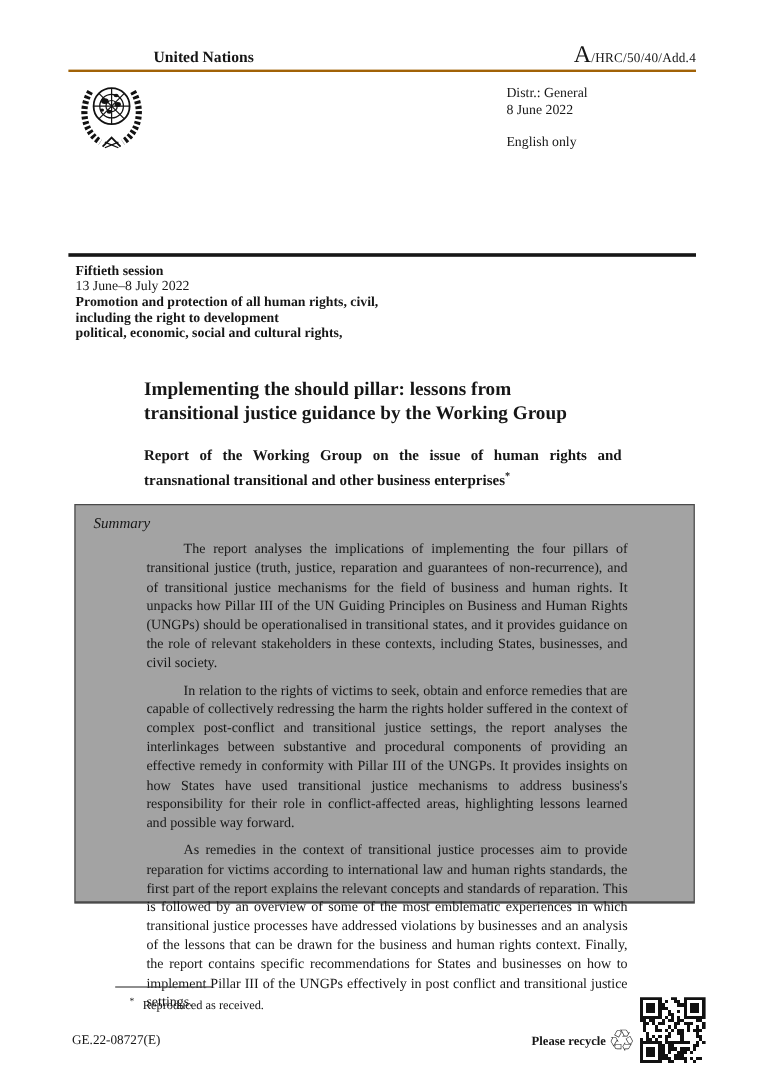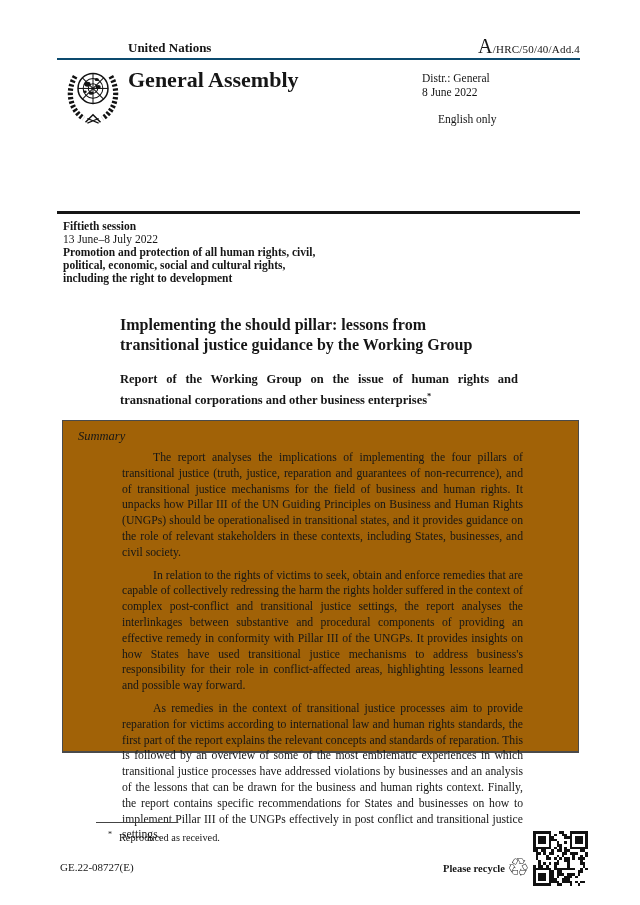--- a/index.html
+++ b/index.html
@@ -4,45 +4,45 @@
 <style>
   html,body{margin:0;padding:0;}
   body{
     width:640px;height:905px;position:relative;background:#ffffff;
     font-family:"Liberation Serif", serif;color:#161616;
     -webkit-font-smoothing:antialiased;overflow:hidden;
   }
   
   .hdr{position:absolute;left:57px;right:60px;top:36px;display:flex;
        justify-content:space-between;align-items:flex-end;
-       border-bottom:2px solid #0c4a6e;padding-bottom:2px;}
+       border-bottom:2px solid #a16207;padding-bottom:2px;}
   .kicker{margin-left:71px;font-weight:bold;font-size:13px;}
   .docsym{font-size:11px;letter-spacing:.2px;white-space:nowrap;}
   .docsym .big{font-size:20px;line-height:1;}
   .orgrow{position:absolute;left:57px;top:62px;right:60px;height:140px;}
   .emblem{position:absolute;left:6px;top:2px;}
   .organ{margin-left:71px;padding-top:5px;font-size:22px;font-weight:bold;}
   .meta{position:absolute;left:365px;top:10px;font-size:11.5px;line-height:13.5px;}
-  .meta .lang{margin-top:14px;margin-left:16px;}
+  .meta .lang{margin-top:14px;}
   
   .rule2{position:absolute;left:57px;top:211px;width:523px;height:3px;background:#161616;}
   .hrc{position:absolute;left:63px;top:220px;font-size:11.5px;line-height:13px;}
   .hrc .council{font-size:13px;font-weight:bold;margin-bottom:3px;}
   .hrc .session{font-weight:bold;}
   .hrc .agenda{font-weight:bold;}
   
   .title{position:absolute;left:120px;top:315px;width:385px;
          font-size:16px;font-weight:bold;line-height:19.5px;}
   .subtitle{position:absolute;left:120px;top:371px;width:398px;
             font-size:12.5px;font-weight:bold;line-height:16.5px;text-align:justify;}
   .subtitle sup{font-size:8.5px;}
   
   .sumbox{position:absolute;left:62px;top:420px;width:517px;height:333px;
           box-sizing:border-box;border:1px solid #4a4a4a;border-bottom-width:2px;
-          background:#a16207;}
+          background:#a3a3a3;}
   .sumhead{margin:8px 0 6px 15px;font-style:italic;font-size:12.5px;}
   .sumbody{margin:0 55px 0 59px;}
   .sumbody p{font-size:11.7px;line-height:15.8px;text-align:justify;
              text-indent:31px;margin:0 0 7px 0;}
   
   .fnrule{position:absolute;left:96px;top:822px;width:81px;height:1px;background:#444;}
   .footnote{position:absolute;left:108px;top:830px;font-size:10.3px;}
   .footnote .mark{font-size:8px;vertical-align:4px;margin-right:7px;}
   .gecode{position:absolute;left:60px;top:861px;font-size:11px;}
   .recycle{position:absolute;left:443px;top:855px;display:flex;align-items:flex-end;text-align:center;}
@@ -79,40 +79,39 @@
         <ellipse cx="23.5" cy="29.5" rx="1.8" ry="1.4"></ellipse>
       </g>
       <g fill="none" stroke="#121212">
         <path d="M13,13 C4,28 6.5,48 22,58" stroke-width="5.5" stroke-dasharray="2.6 2"></path>
         <path d="M51,13 C60,28 57.5,48 42,58" stroke-width="5.5" stroke-dasharray="2.6 2"></path>
         <path d="M24,62 L32,54 L40,62" stroke-width="1.6"></path>
         <path d="M26,58 L38,63 M38,58 L26,63" stroke-width="1.2"></path>
       </g>
     </svg>
   </span>
-  <div class="organ">General Assembly</div>
   <div class="meta">
     <div>Distr.: General</div>
     <div>8 June 2022</div>
     <div class="lang">English only</div>
   </div>
 </div>
 
 <div class="rule2"></div>
 
 <div class="hrc">
   <div class="session">Fiftieth session</div>
   <div class="dates">13 June–8 July 2022</div>
   <div class="agenda">Promotion and protection of all human rights, civil,</div>
+  <div class="agenda">including the right to development</div>
   <div class="agenda">political, economic, social and cultural rights,</div>
-  <div class="agenda">including the right to development</div>
 </div>
 
 <div class="title">Implementing the should pillar: lessons from transitional justice guidance by the Working Group</div>
-<div class="subtitle"><span>Report of the Working Group on the issue of human rights and transnational corporations and other business enterprises</span><sup>*</sup></div>
+<div class="subtitle"><span>Report of the Working Group on the issue of human rights and transnational transitional and other business enterprises</span><sup>*</sup></div>
 
 <div class="sumbox">
   <div class="sumhead">Summary</div>
   <div class="sumbody">
     <p>The report analyses the implications of implementing the four pillars of transitional justice (truth, justice, reparation and guarantees of non-recurrence), and of transitional justice mechanisms for the field of business and human rights. It unpacks how Pillar III of the UN Guiding Principles on Business and Human Rights (UNGPs) should be operationalised in transitional states, and it provides guidance on the role of relevant stakeholders in these contexts, including States, businesses, and civil society.</p>
     <p>In relation to the rights of victims to seek, obtain and enforce remedies that are capable of collectively redressing the harm the rights holder suffered in the context of complex post-conflict and transitional justice settings, the report analyses the interlinkages between substantive and procedural components of providing an effective remedy in conformity with Pillar III of the UNGPs. It provides insights on how States have used transitional justice mechanisms to address business's responsibility for their role in conflict-affected areas, highlighting lessons learned and possible way forward.</p>
     <p>As remedies in the context of transitional justice processes aim to provide reparation for victims according to international law and human rights standards, the first part of the report explains the relevant concepts and standards of reparation. This is followed by an overview of some of the most emblematic experiences in which transitional justice processes have addressed violations by businesses and an analysis of the lessons that can be drawn for the business and human rights context. Finally, the report contains specific recommendations for States and businesses on how to implement Pillar III of the UNGPs effectively in post conflict and transitional justice settings.</p>
   </div>
 </div>
 

